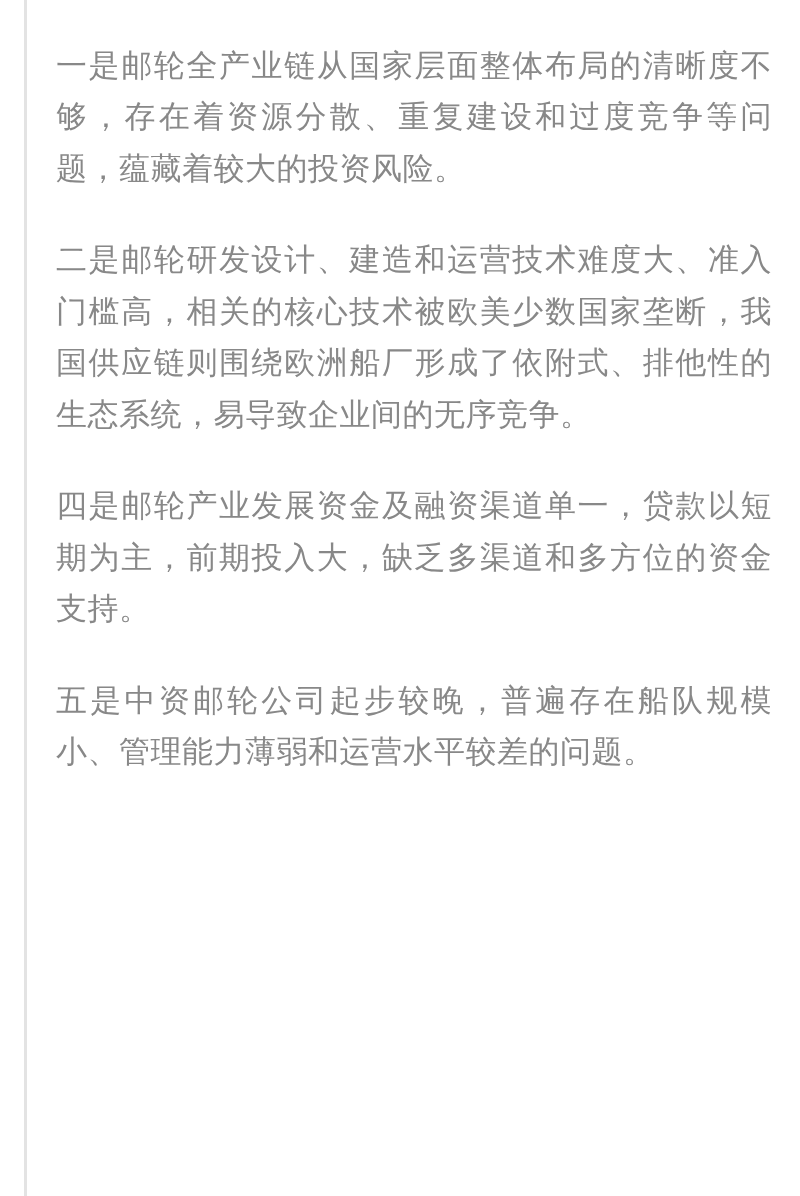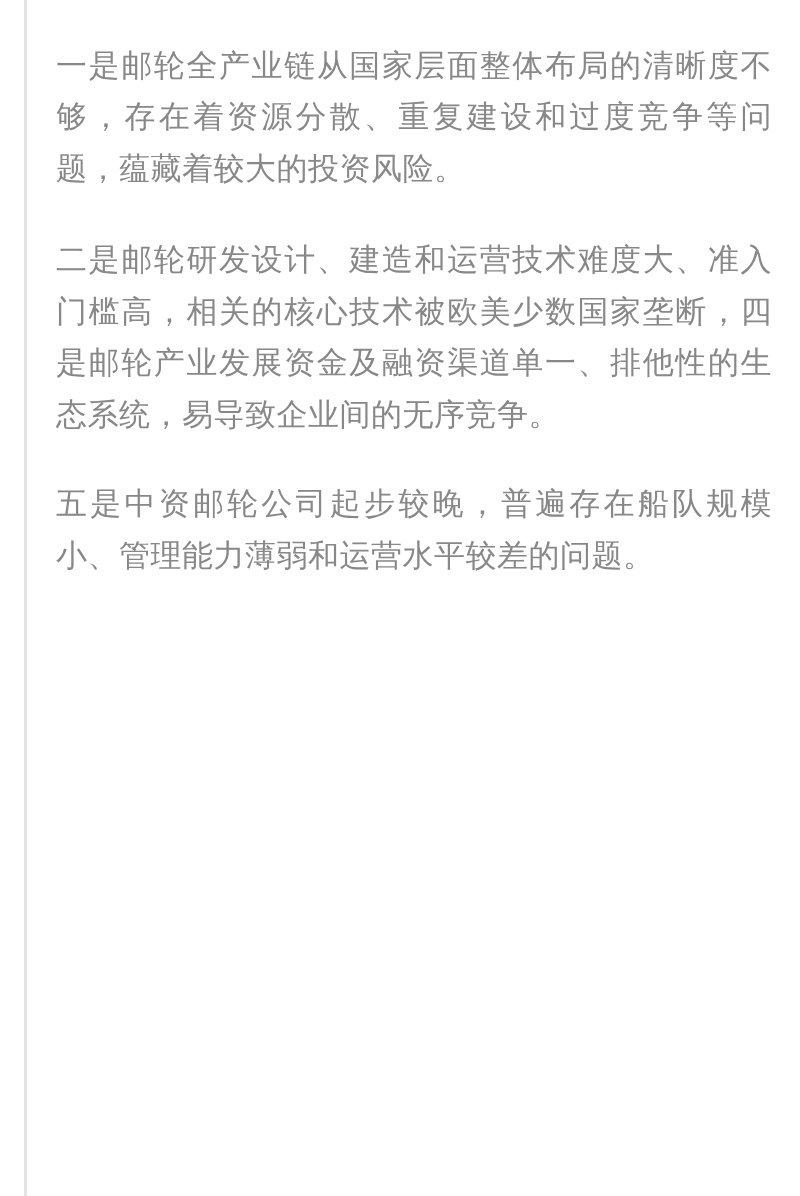--- a/index.html
+++ b/index.html
@@ -37,29 +37,29 @@
     font-size: 31px;
     line-height: 1.66;
     letter-spacing: 0.5px;
     margin: 0 0 40px 0;
     text-align: justify;
     text-justify: inter-ideograph;
     word-break: break-all;
   }
   .para:last-child {
     margin-bottom: 0;
-    font-family: Liberation Mono, monospace;
   }
 </style>
 </head>
 <body>
 
 <div class="page">
 
   <div class="left-rule"></div>
 
   <div class="article">
     <p class="para">一是邮轮全产业链从国家层面整体布局的清晰度不够，存在着资源分散、重复建设和过度竞争等问题，蕴藏着较大的投资风险。</p>
-    <p class="para">二是邮轮研发设计、建造和运营技术难度大、准入门槛高，相关的核心技术被欧美少数国家垄断，四是邮轮产业发展资金及融资渠道单一、排他性的生态系统，易导致企业间的无序竞争。</p>
+    <p class="para">二是邮轮研发设计、建造和运营技术难度大、准入门槛高，相关的核心技术被欧美少数国家垄断，我国供应链则围绕欧洲船厂形成了依附式、排他性的生态系统，易导致企业间的无序竞争。</p>
+    <p class="para">四是邮轮产业发展资金及融资渠道单一，贷款以短期为主，前期投入大，缺乏多渠道和多方位的资金支持。</p>
     <p class="para">五是中资邮轮公司起步较晚，普遍存在船队规模小、管理能力薄弱和运营水平较差的问题。</p>
   </div>
 
 </div>
 
 </body></html>

